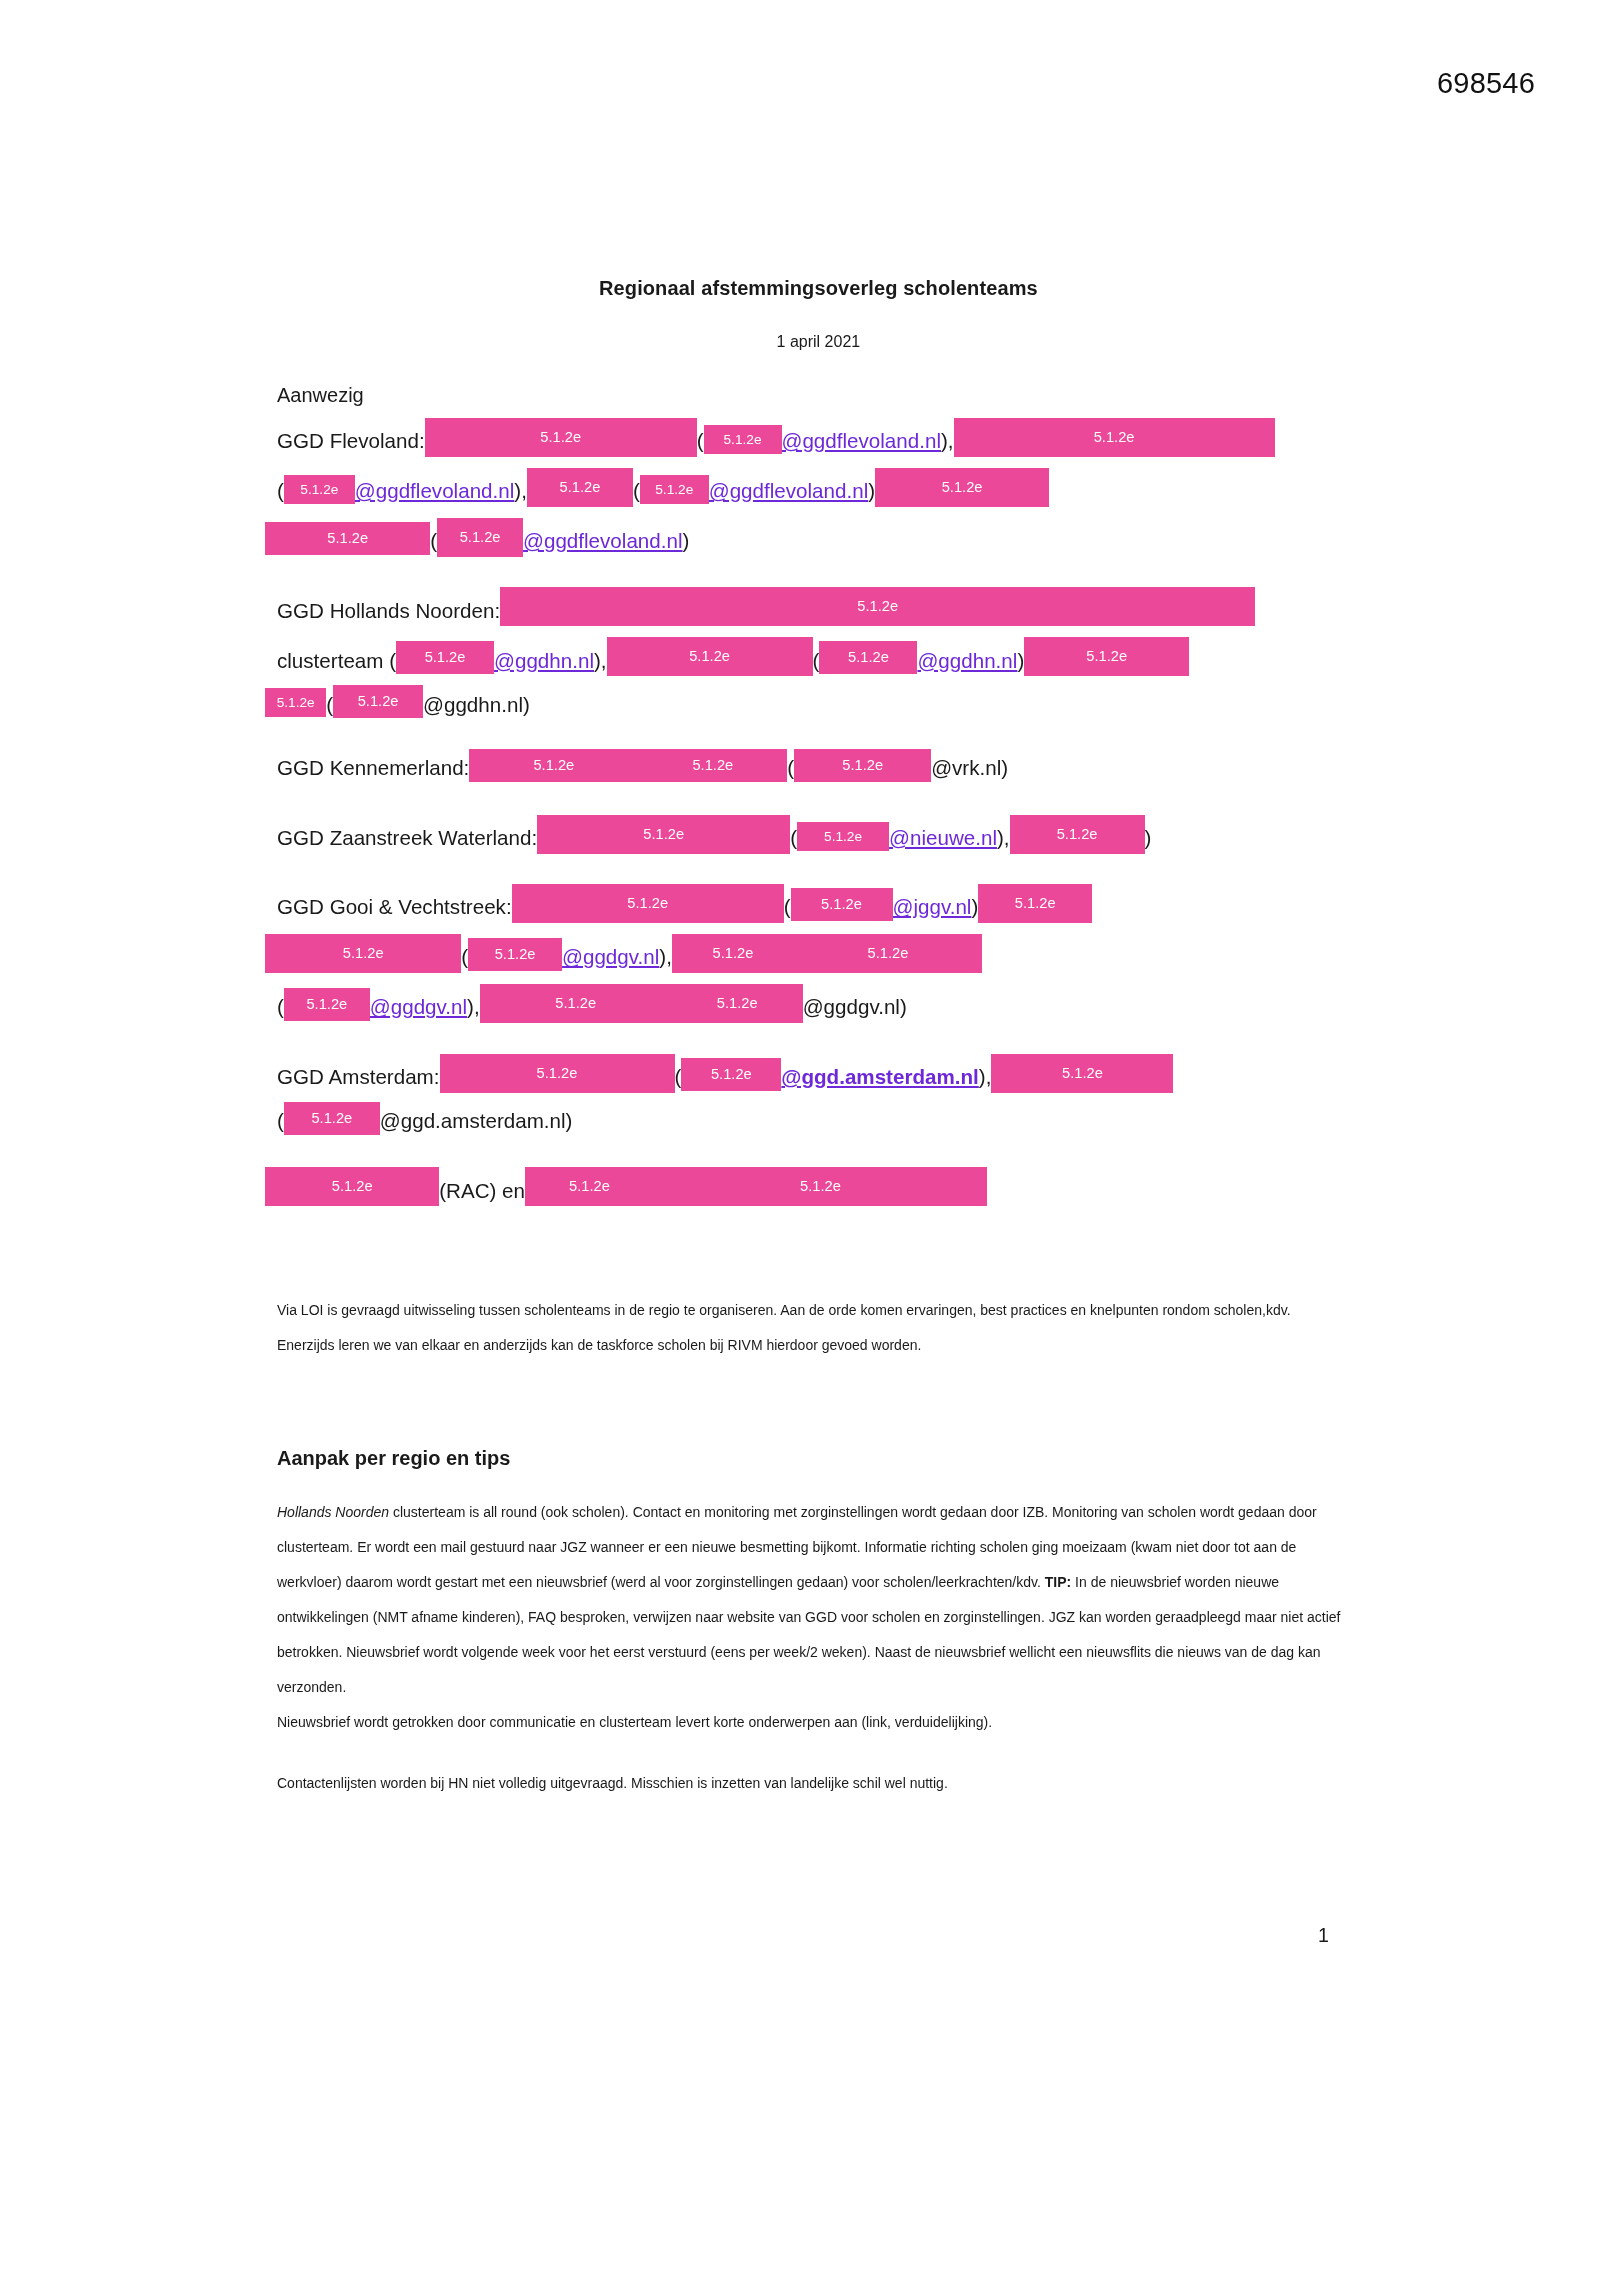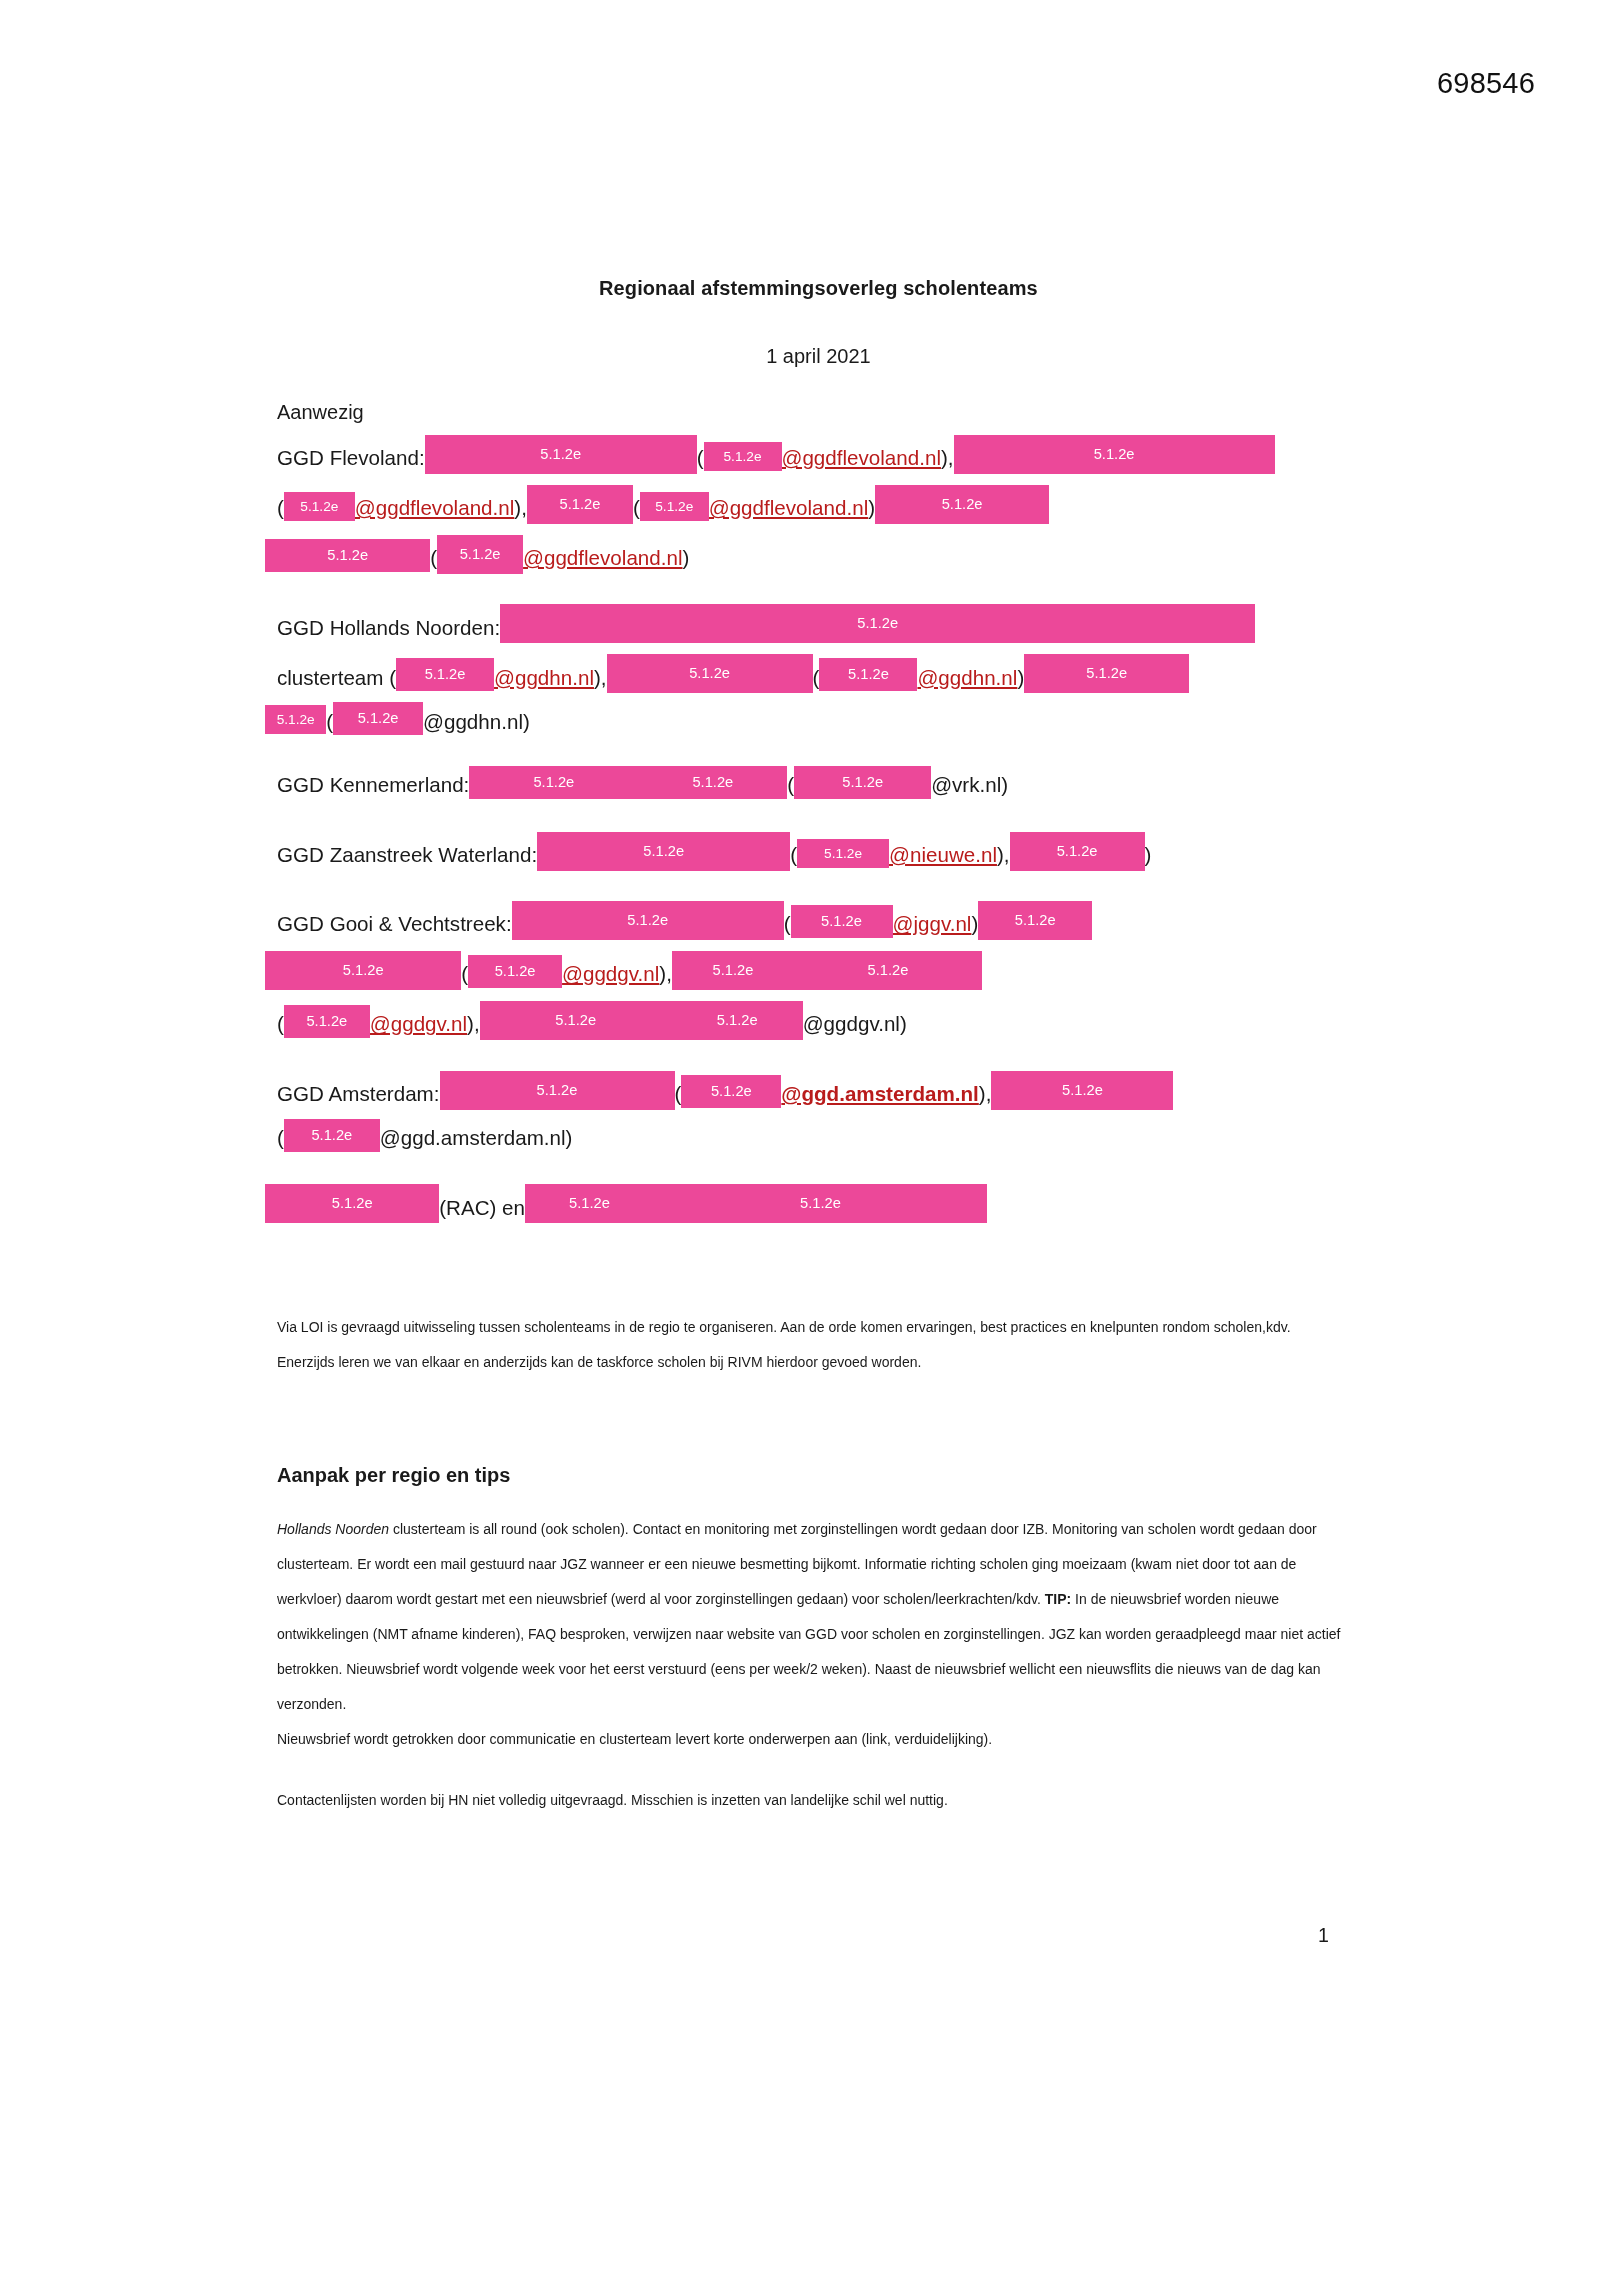--- a/index.html
+++ b/index.html
@@ -35,22 +35,22 @@
   .doc-title {
     text-align: center;
     font-weight: bold;
     font-size: 20px;
     letter-spacing: 0.1px;
     margin: 0 0 0 0;
     padding-left: 9.8px;
   }
   .doc-date {
     text-align: center;
-    font-size: 20px;
-    margin-top: 45px;
+    font-size: 16px;
+    margin-top: 33px;
     padding-left: 9.8px;
   }
   .sec-head {
     font-weight: normal;
     font-size: 20px;
     margin-top: 33px;
   }
   .attendee-block {
     font-size: 20.6px;
     line-height: 36px;
@@ -76,21 +76,21 @@
     height: 33px;
     position: relative;
     top: 6.9px;
     margin: 0;
     overflow: hidden;
   }
   .red.tall { height: 39px; line-height: 39px; top: 8.8px; }
   .red.short { height: 29px; line-height: 29px; top: 5.9px; font-size: 13.7px; }
 
   a.lnk {
-    color: #b91c1c;
+    color: #6d28d9;
     text-decoration: underline;
   }
   .lnk-b { font-weight: bold; }
   .plain { color: #1a1a1a; }
 
   .body-head {
     font-weight: bold;
     font-size: 20px;
   }
   .body-p {

